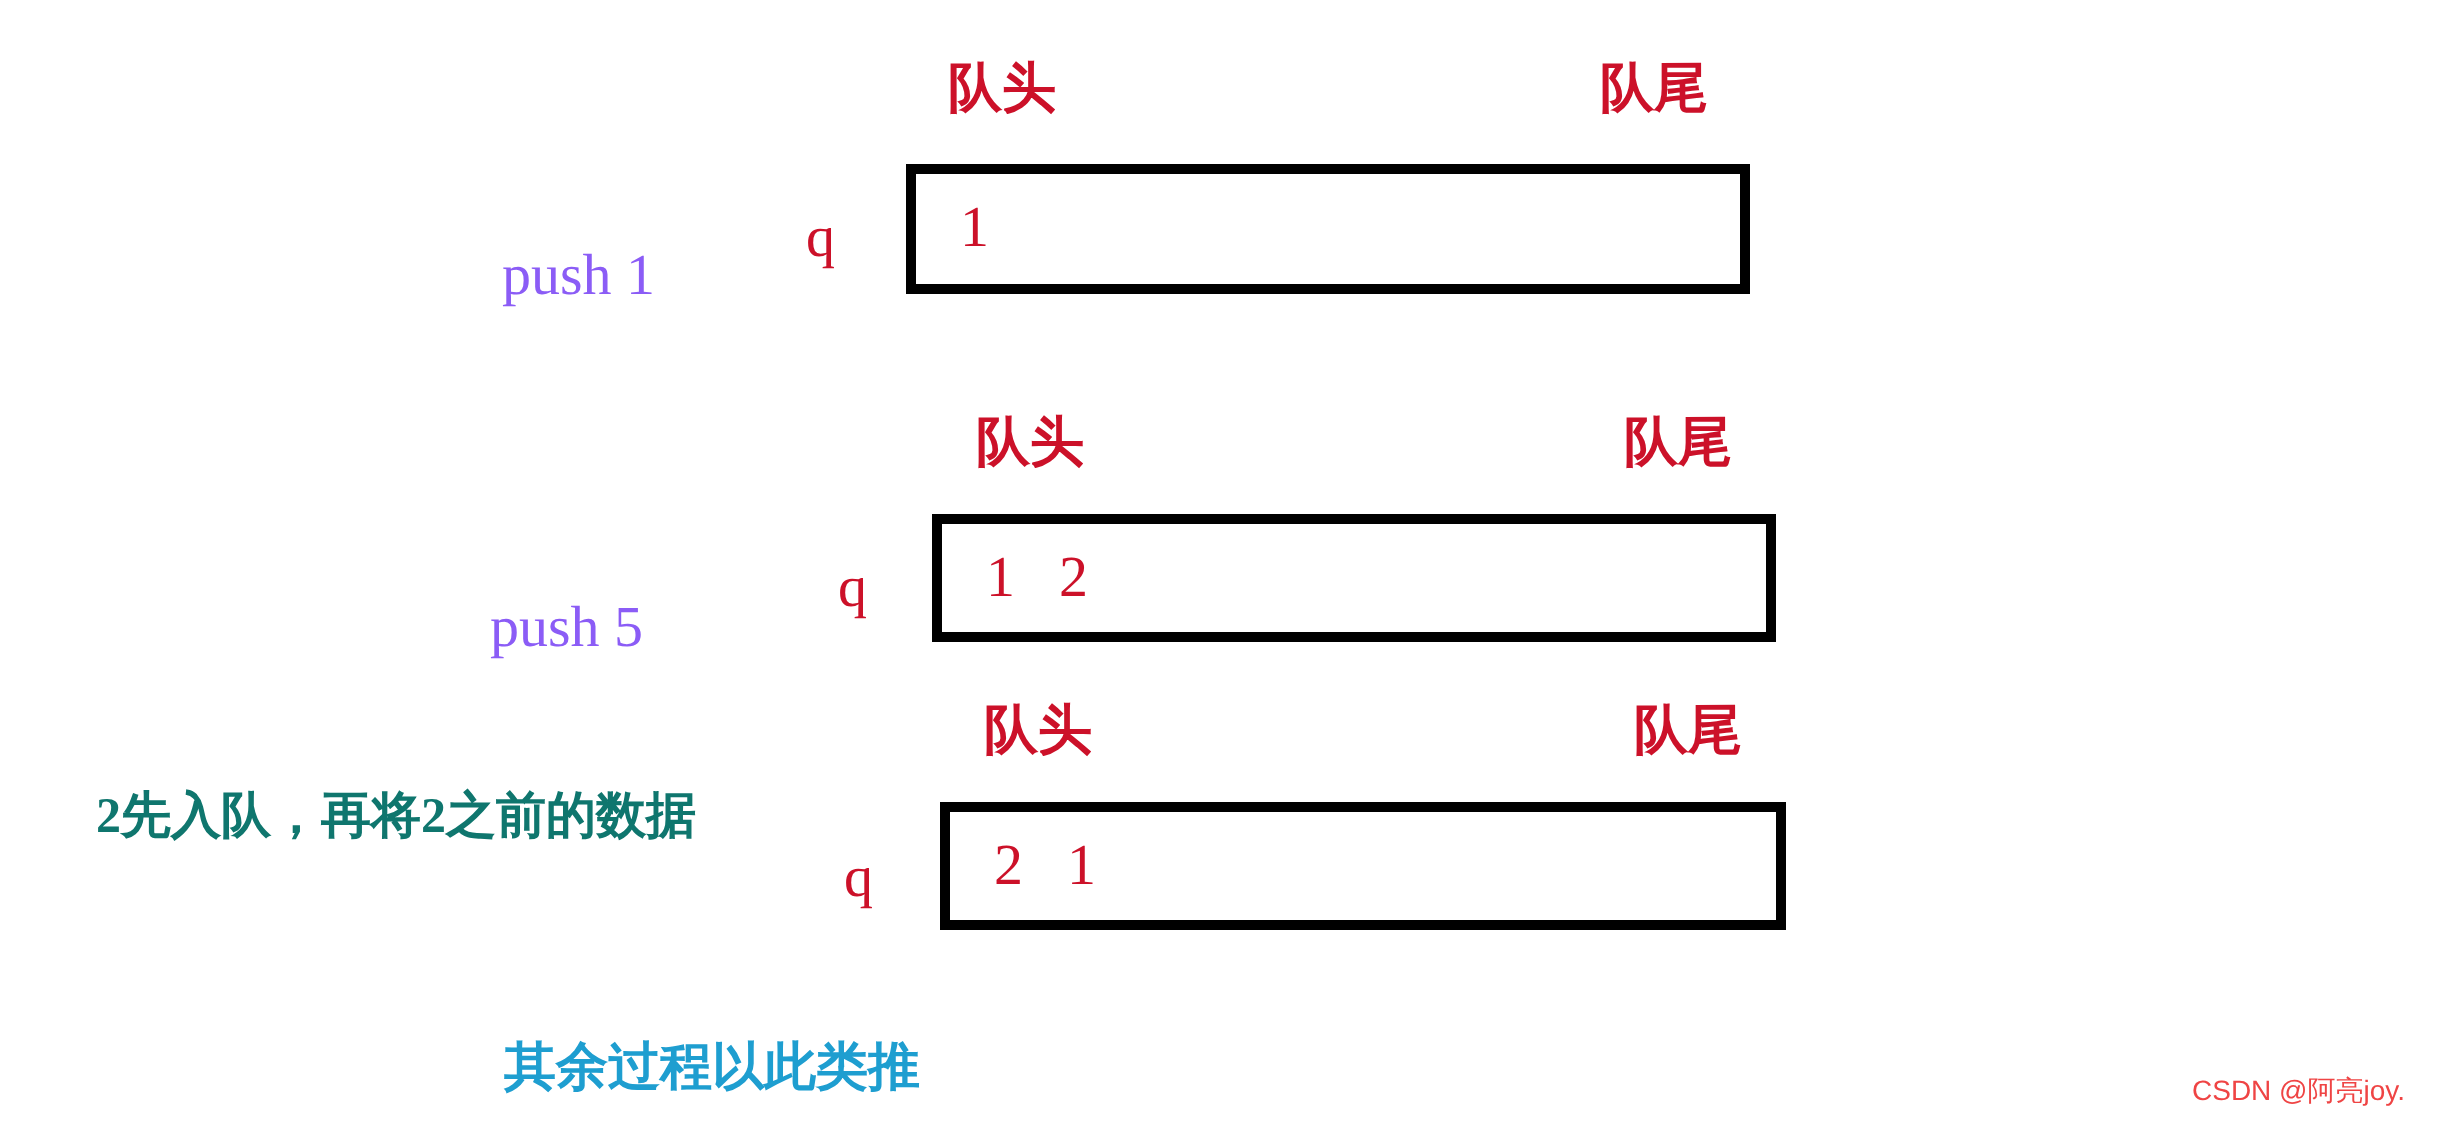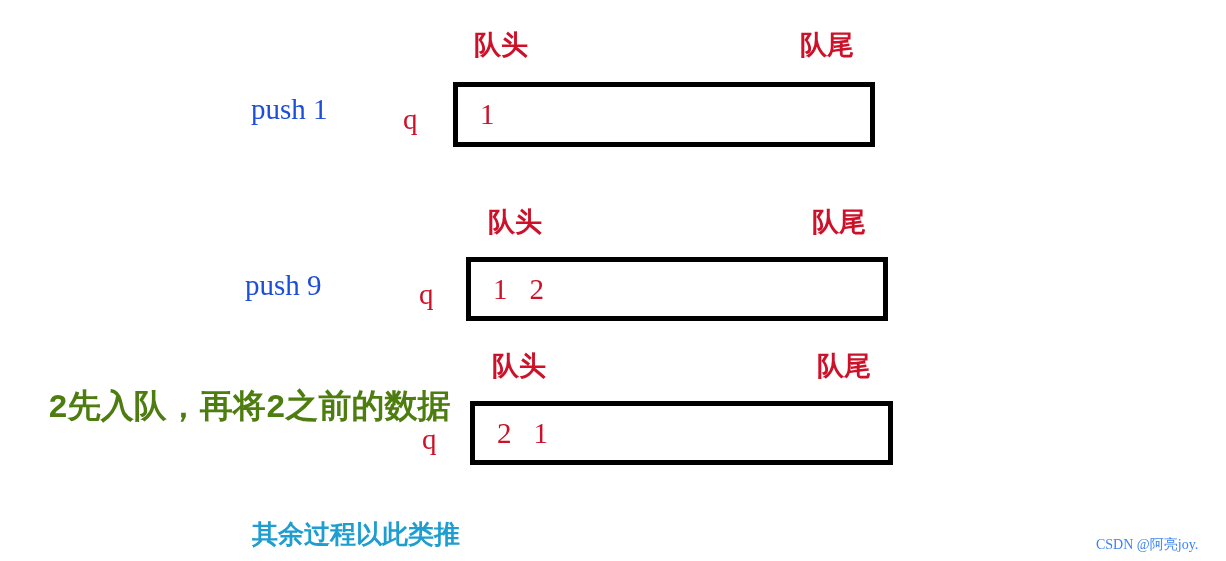--- a/index.html
+++ b/index.html
@@ -43,61 +43,62 @@
   
   .cn-label {
     color: #cc1129;
     font-size: 27px;
     line-height: 1;
     font-weight: 700;
     font-family: "DejaVu Sans", "Liberation Sans", sans-serif;
     white-space: nowrap;
   }
   .op-label {
-    color: #1d4ed8;
+    color: #8b5cf6;
     font-size: 29px;
     line-height: 1;
     white-space: nowrap;
     font-family: "Liberation Serif", "DejaVu Serif", serif;
+    margin-top: 29px;
   }
   .q-label {
     color: #cc1129;
     font-size: 29px;
     line-height: 1;
     font-family: "Liberation Serif", "DejaVu Serif", serif;
   }
   .side-note {
     color: #cc1129;
     font-size: 26px;
     line-height: 1;
     white-space: nowrap;
     font-family: "Liberation Serif", "DejaVu Serif", serif;
   }
   .explain {
-    color: #4d7c0f;
-    font-size: 33px;
+    color: #0f766e;
+    font-size: 25px;
     line-height: 38px;
     font-weight: 700;
     white-space: nowrap;
-    font-family: Liberation Mono, monospace;
+    font-family: Liberation Serif, serif;
   }
   .footer-note {
     color: #1e9ed0;
     font-size: 26px;
     line-height: 1;
     font-weight: 700;
     white-space: nowrap;
     font-family: "DejaVu Sans", "Liberation Sans", sans-serif;
   }
   .watermark {
-    color: #3b82f6;
+    color: #ef4444;
     font-size: 14px;
     line-height: 1;
     white-space: nowrap;
-    font-family: Liberation Serif, serif;
+    font-family: Liberation Sans, sans-serif;
   }
 </style>
 </head>
 <body>
 
 <div id="canvas">
 
   <div class="cn-label abs" style="left:474px; top:31px;">队头</div>
   <div class="cn-label abs" style="left:800px; top:31px;">队尾</div>
 
@@ -107,21 +108,21 @@
 
   <div class="queue-box" style="left:453px; top:82px; width:422px; height:65px;">
     <div class="queue-cells">
       <span class="queue-cell">1</span>
     </div>
   </div>
 
   <div class="cn-label abs" style="left:488px; top:208px;">队头</div>
   <div class="cn-label abs" style="left:812px; top:208px;">队尾</div>
 
-  <div class="op-label abs" style="left:245px; top:271px;">push 9</div>
+  <div class="op-label abs" style="left:245px; top:271px;">push 5</div>
 
   <div class="q-label abs" style="left:419px; top:280px;">q</div>
 
   <div class="queue-box" style="left:466px; top:257px; width:422px; height:64px;">
     <div class="queue-cells">
       <span class="queue-cell">1</span>
       <span class="queue-cell">2</span>
     </div>
   </div>
 

